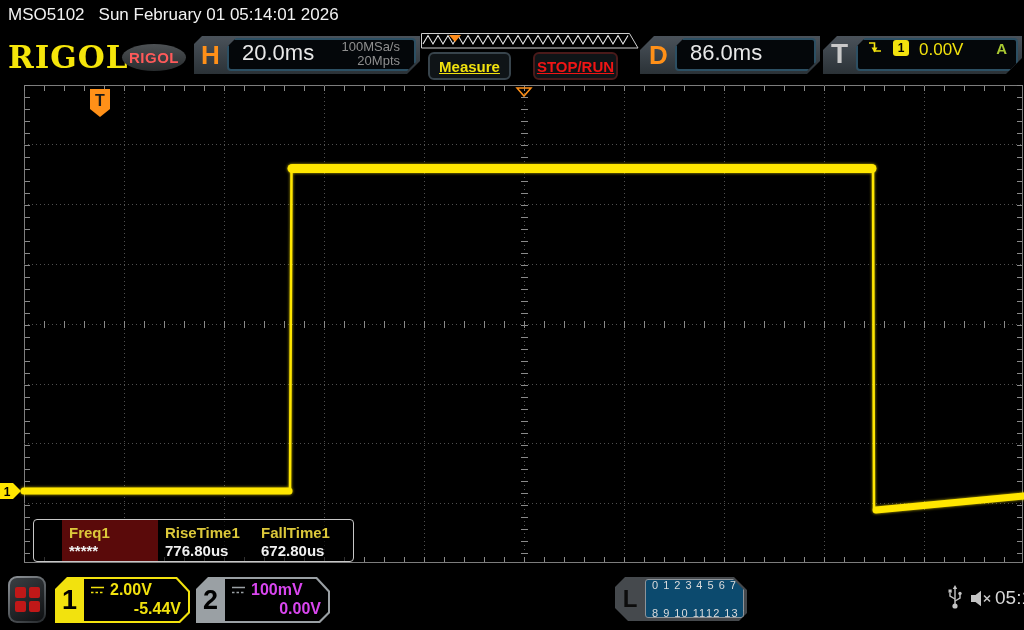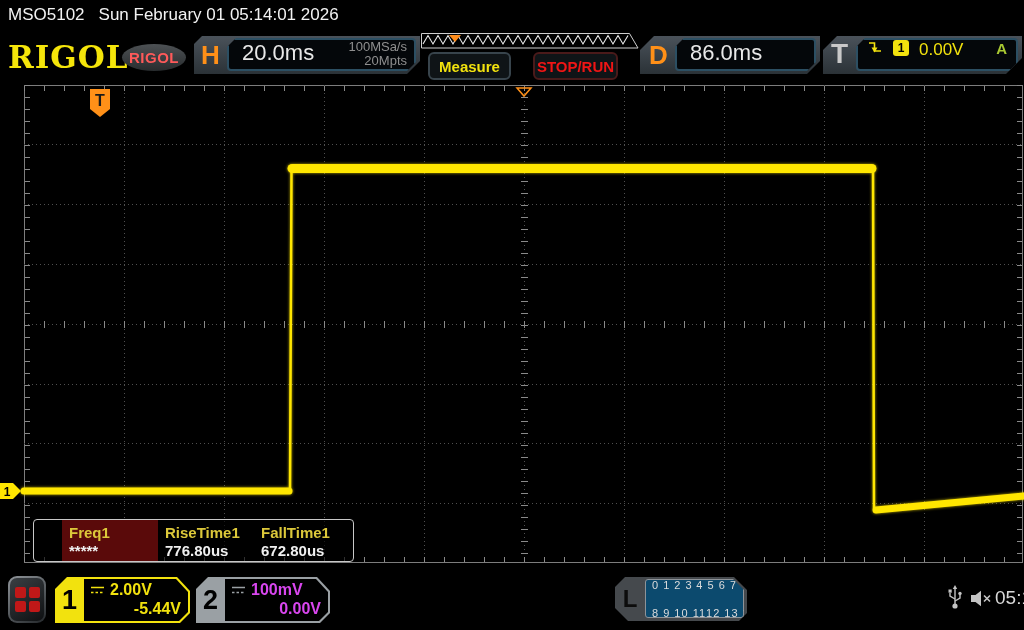--- a/index.html
+++ b/index.html
@@ -26,28 +26,28 @@
   .hdr-well  { position:absolute; top:2px; bottom:3px; background:#04070a;
                border:2px solid #2c4f63; border-radius:4px;
                clip-path:polygon(9px 0,100% 0,100% calc(100% - 9px),calc(100% - 9px) 100%,0 100%,0 9px);
                display:flex; align-items:flex-start; }
 
   #h-panel { left:194px; top:36px; width:226px; height:38px;
              clip-path:polygon(8px 0,100% 0,100% calc(100% - 13px),calc(100% - 13px) 100%,0 100%,0 8px); }
   #h-panel .hdr-label { left:7px; top:4px; }
   #h-panel .hdr-well { left:33px; right:4px; }
   .timebase { color:#e8e8e8; font-size:22px; margin-left:13px; }
-  .rates { margin-left:auto; margin-right:7px; text-align:right; color:#8f8f8f;
+  .rates { margin-left:auto; margin-right:14px; text-align:right; color:#8f8f8f;
            font-size:13px; line-height:14px; }
 
   #thumb-strip { left:421px; top:33px; }
 
   .hdr-btn { height:28px; background:#0f1417; border:2px solid #38444c; border-radius:6px;
              display:flex; align-items:center; justify-content:center;
-             font-weight:bold; font-size:15px; }
+             font-weight:bold; font-size:15px;text-decoration:underline; }
   #measure-btn { left:428px; top:52px; width:83px; color:#f2e20e; }
   #stoprun-btn { left:533px; top:52px; width:85px; color:#f01515; border-color:#4a1a1a; }
 
   #d-panel { left:640px; top:36px; width:180px; height:38px;
              clip-path:polygon(14px 0,100% 0,100% calc(100% - 13px),calc(100% - 13px) 100%,0 100%,0 14px); }
   #d-panel .hdr-label { left:9px; top:4px; }
   #d-panel .hdr-well { left:35px; right:4px; }
 
   #t-panel { left:823px; top:36px; width:199px; height:38px;
              clip-path:polygon(14px 0,100% 0,100% calc(100% - 16px),calc(100% - 16px) 100%,0 100%,0 14px); }

